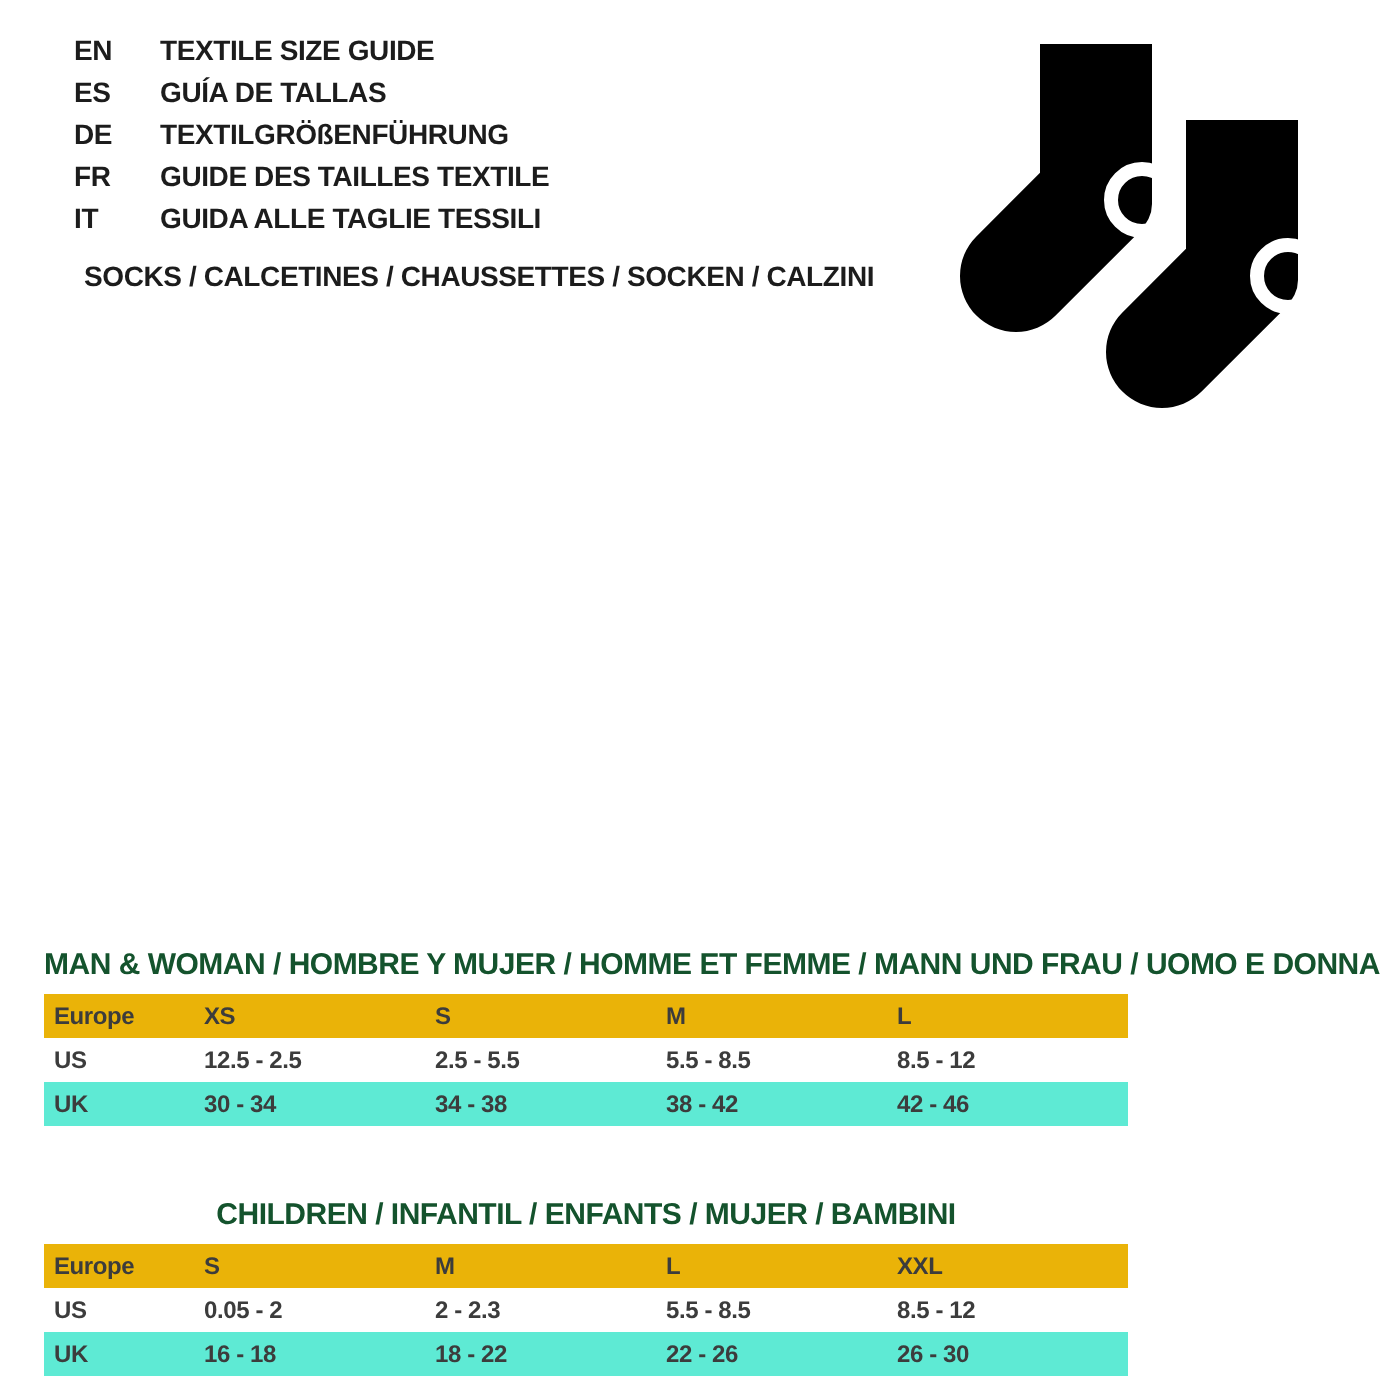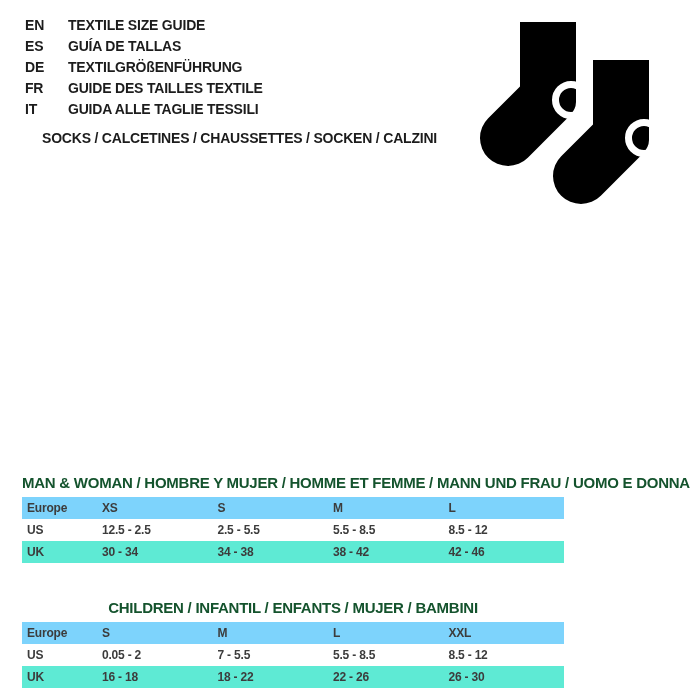--- a/index.html
+++ b/index.html
@@ -4,21 +4,21 @@
 <style>
   * { margin:0; padding:0; box-sizing:border-box; }
   html,body { background:#ffffff; }
   .canvas {
     position:relative; width:700px; height:700px; background:#ffffff;
     font-family:"Liberation Sans", sans-serif; color:#1c1c1c; overflow:hidden;
   }
   
   .lang-list { position:absolute; left:25px; top:15px; }
   .lang-row { display:flex; line-height:21px; font-size:14px; font-weight:700; letter-spacing:-0.2px; white-space:nowrap; }
-  .lang-code { width:43px; }
+  .lang-code { width:43px;margin-left:12px; }
   
   .category-title {
     position:absolute; left:42px; top:130px; font-size:14px; font-weight:700;
     letter-spacing:-0.2px; white-space:nowrap;
   }
   
   .socks-svg { position:absolute; left:470px; top:14px; }
   
   .size-table { position:absolute; left:22px; width:542px; }
   #table-man { top:476px; }
@@ -26,21 +26,21 @@
   .t-title {
     font-size:15px; font-weight:700; line-height:14px; margin-bottom:7px;
     letter-spacing:-0.25px; color:#14532d; white-space:nowrap;text-align:center;
   }
   table { width:100%; border-collapse:collapse; table-layout:fixed; }
   col.region-col { width:80px; }
   th, td {
     height:22px; padding:0; font-size:12px; font-weight:700; color:#3c3c3c;
     text-align:left; letter-spacing:-0.2px; vertical-align:middle;
   }
-  thead tr { background:#7dd3fc; }
+  thead tr { background:#eab308; }
   .left-cell { text-align:left; padding-left:5px; }
   tr.alt { background:#5eead4; }
 </style>
 </head>
 <body>
 
 <div class="canvas">
 
   <div class="lang-list">
     <div class="lang-row">
@@ -132,21 +132,21 @@
           <th>S</th>
           <th>M</th>
           <th>L</th>
           <th>XXL</th>
         </tr>
       </thead>
       <tbody>
         <tr>
           <td class="left-cell">US</td>
           <td>0.05 - 2</td>
-          <td>7 - 5.5</td>
+          <td>2 - 2.3</td>
           <td>5.5 - 8.5</td>
           <td>8.5 - 12</td>
         </tr>
         <tr class="alt">
           <td class="left-cell">UK</td>
           <td>16 - 18</td>
           <td>18 - 22</td>
           <td>22 - 26</td>
           <td>26 - 30</td>
         </tr>

